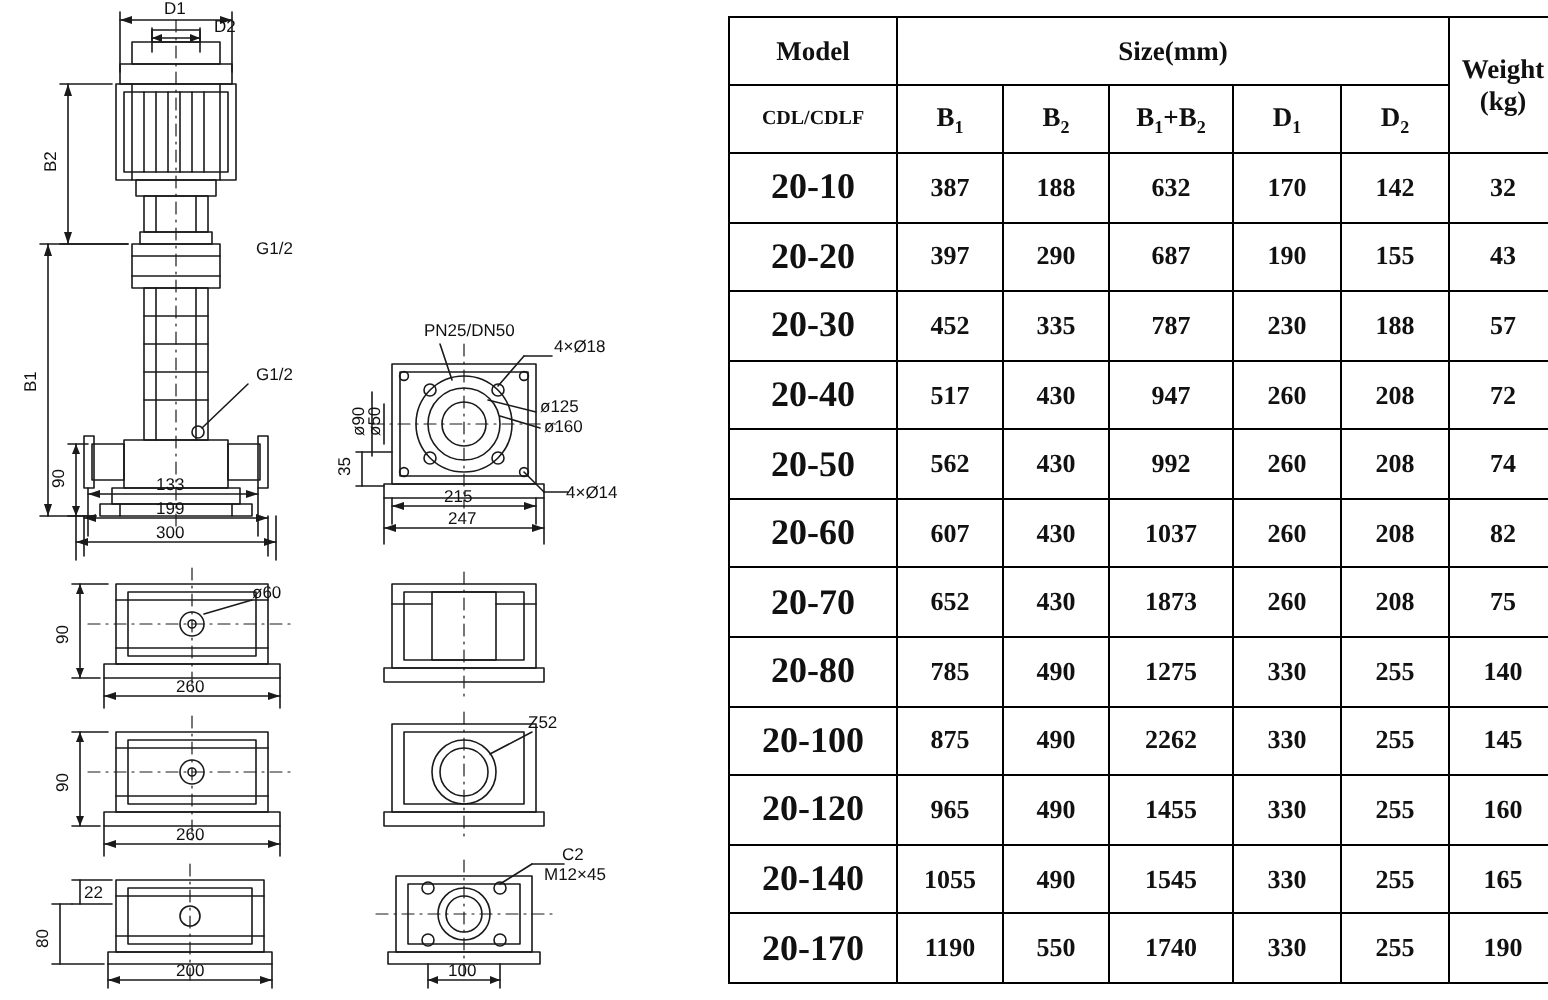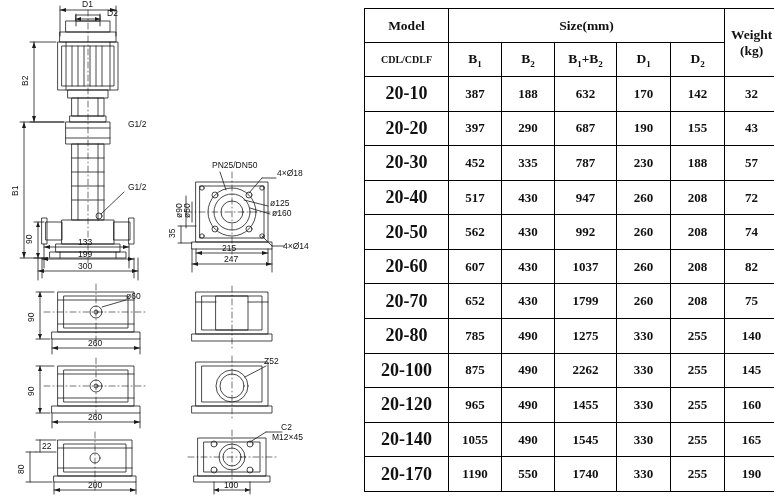--- a/index.html
+++ b/index.html
@@ -494,21 +494,21 @@
             <td>430</td>
             <td>1037</td>
             <td>260</td>
             <td>208</td>
             <td>82</td>
           </tr>
           <tr>
             <td class="model">20-70</td>
             <td>652</td>
             <td>430</td>
-            <td>1799</td>
+            <td>1873</td>
             <td>260</td>
             <td>208</td>
             <td>75</td>
           </tr>
           <tr>
             <td class="model">20-80</td>
             <td>785</td>
             <td>490</td>
             <td>1275</td>
             <td>330</td>

